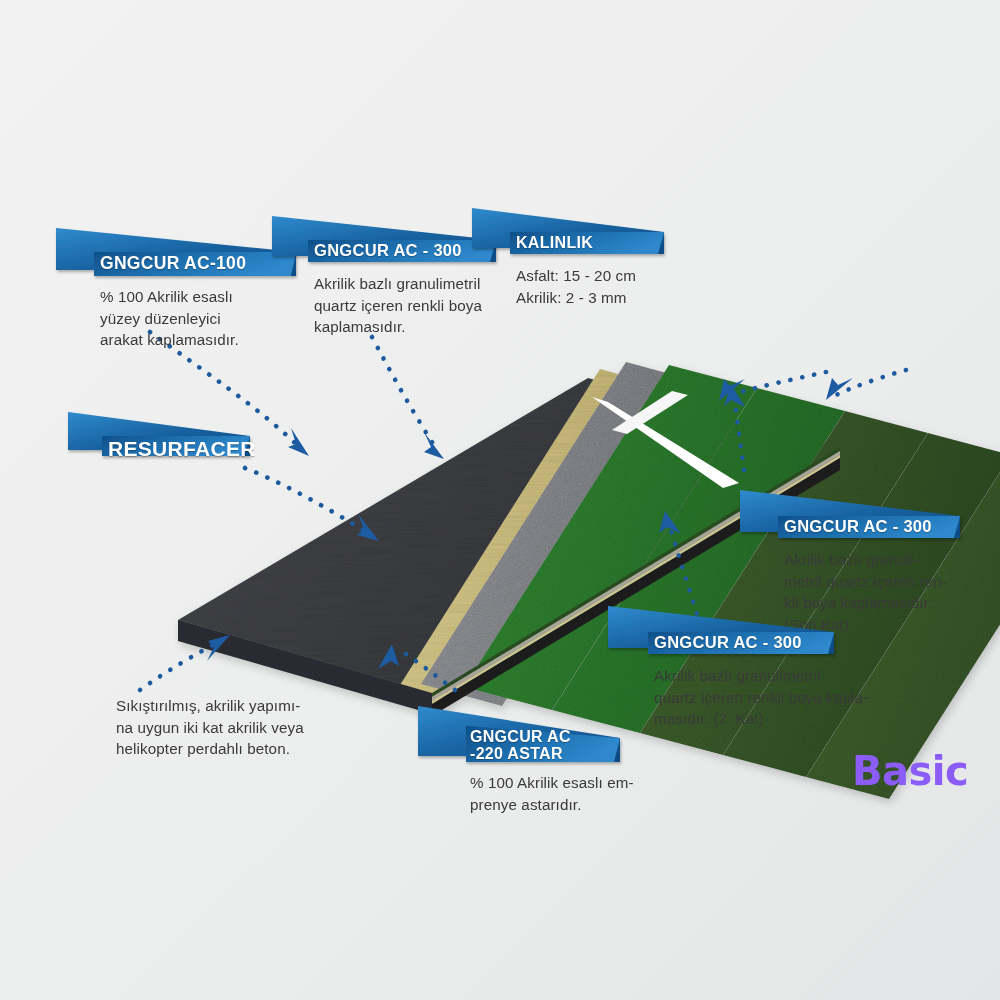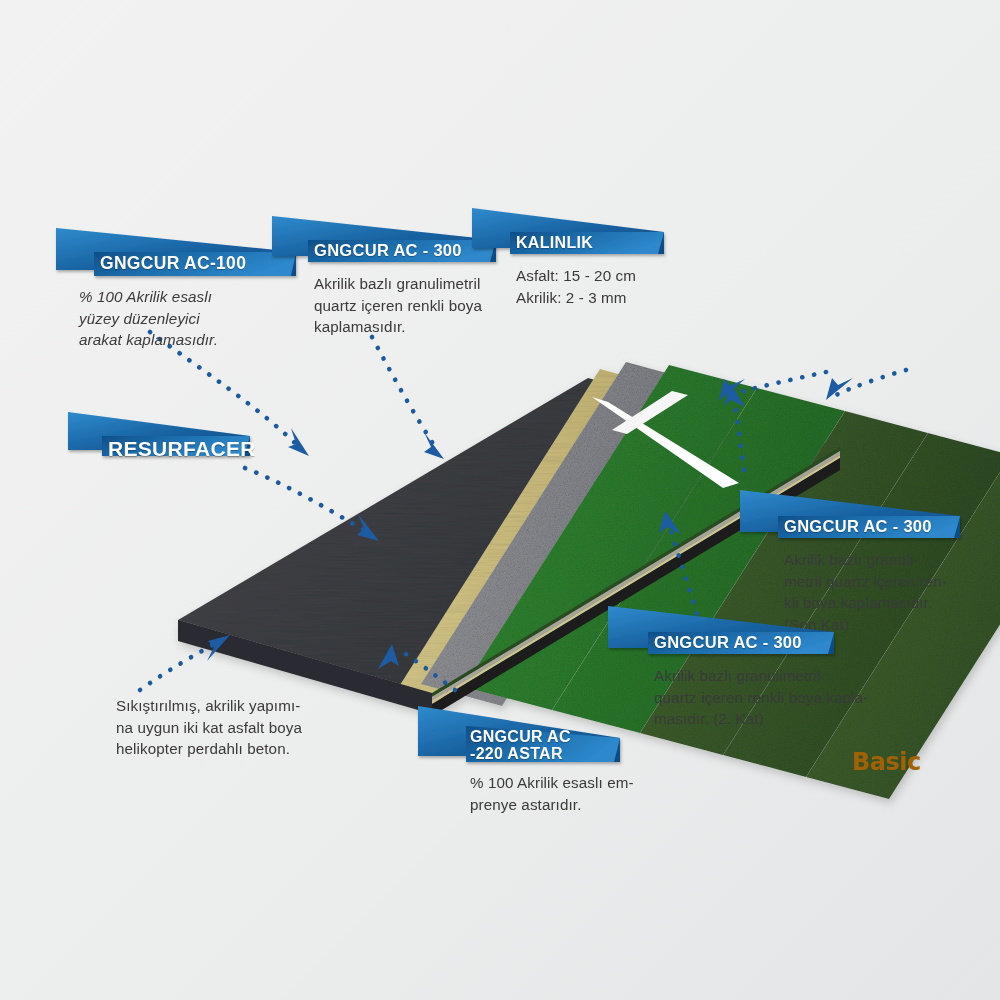--- a/index.html
+++ b/index.html
@@ -29,21 +29,21 @@
     font-size:15.2px;
     line-height:1.42;
     color:#3a3a3a;
     white-space:pre-line;
     letter-spacing:.1px;
   }
 
   
   #basic{
     position:absolute;left:852px;top:748px;
-    font-size:24px;font-weight:bold;color:#a16207;
+    font-size:40px;font-weight:bold;color:#8b5cf6;
     letter-spacing:-0.5px;
     font-family:"DejaVu Sans",sans-serif;
   }
 </style>
 </head>
 <body>
 
 <div id="stage">
 
   <svg id="artboard" viewBox="0 0 1000 1000">
@@ -208,21 +208,21 @@
   </svg>
 
   <div class="callout" style="left:48px;top:218px;">
     <div class="banner">
       <svg width="248" height="62" viewBox="0 0 248 62" filter="url(#bannerShadow)">
         <polygon points="8,10 248,34 248,58 46,58 46,52 8,52" fill="url(#bannerGradWing)"></polygon>
         <polygon points="46,34 248,34 243,58 46,58" fill="url(#bannerGrad)"></polygon>
       </svg>
       <span class="btxt" style="left:52px;top:36px;font-size:17.5px;">GNGCUR AC-100</span>
     </div>
-    <div class="body-txt" style="margin:6px 0 0 31px;width:210px;font-style:italic;">% 100 Akrilik esaslı
+    <div class="body-txt" style="margin:6px 0 0 52px;width:210px;">% 100 Akrilik esaslı
 yüzey düzenleyici
 arakat kaplamasıdır.</div>
   </div>
 
   <div class="callout" style="left:266px;top:210px;">
     <div class="banner">
       <svg width="230" height="58" viewBox="0 0 230 58" filter="url(#bannerShadow)">
         <polygon points="6,6 230,30 230,52 42,52 42,46 6,46" fill="url(#bannerGradWing)"></polygon>
         <polygon points="42,30 230,30 224,52 42,52" fill="url(#bannerGrad)"></polygon>
       </svg>
@@ -278,21 +278,21 @@
       </svg>
       <span class="btxt" style="left:50px;top:32px;font-size:16.5px;">GNGCUR AC - 300</span>
     </div>
     <div class="body-txt" style="margin:5px 0 0 50px;width:258px;">Akrilik bazlı granulimetril
 quartz içeren renkli boya kapla-
 masıdır. (2. Kat)</div>
   </div>
 
   <div class="callout" style="left:64px;top:690px;">
     <div class="body-txt" style="margin:5px 0 0 52px;width:244px;">Sıkıştırılmış, akrilik yapımı-
-na uygun iki kat asfalt boya
+na uygun iki kat akrilik veya
 helikopter perdahlı beton.</div>
   </div>
 
   <div class="callout" style="left:414px;top:700px;">
     <div class="banner">
       <svg width="206" height="68" viewBox="0 0 206 68" filter="url(#bannerShadow)">
         <polygon points="4,6 206,38 206,62 52,62 52,56 4,56" fill="url(#bannerGradWing)"></polygon>
         <polygon points="52,26 206,38 200,62 52,62" fill="url(#bannerGrad)"></polygon>
       </svg>
       <span class="btxt" style="left:56px;top:28px;font-size:16px;">GNGCUR AC

